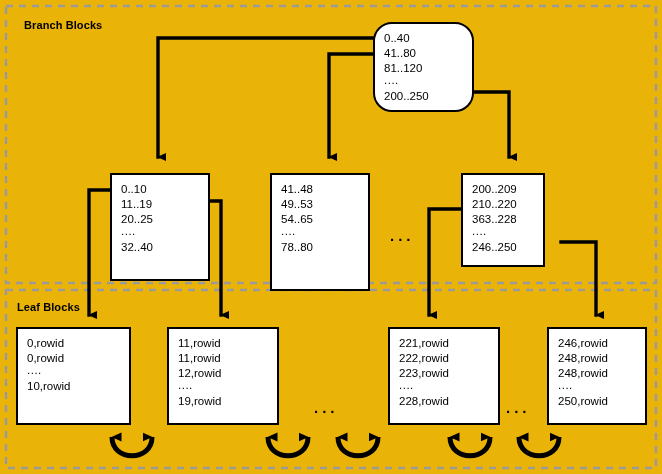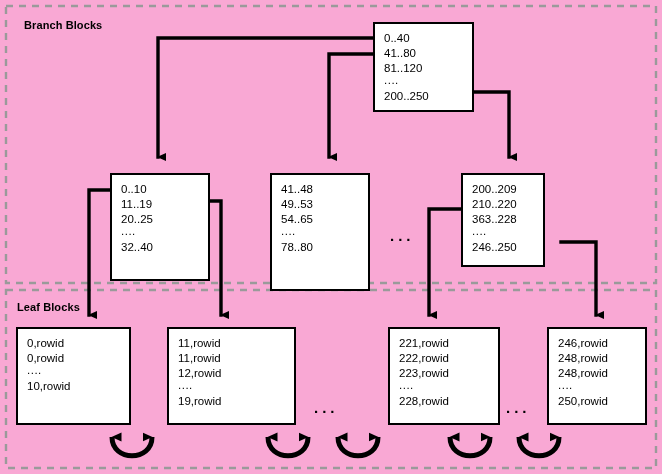--- a/index.html
+++ b/index.html
@@ -4,21 +4,21 @@
 <style>
   html,body{margin:0;padding:0;background:#ffffff;}
   body{
     font-family:"Liberation Sans", sans-serif;
     -webkit-font-smoothing:antialiased;
   }
   #stage{
     position:relative;
     width:662px;
     height:474px;
-    background:#f9a8d4;
+    background:#eab308;
     overflow:hidden;
   }
   #svgroot{
     position:absolute;
     left:0; top:0;
     width:662px; height:474px;
   }
   .region-label{
     position:absolute;
     font-size:11px;
@@ -97,21 +97,21 @@
       <path d="M338,437 C338,462 378,462 378,437" marker-start="url(#arrowUp)" marker-end="url(#arrowUp)"></path>
       <path d="M450,437 C450,462 490,462 490,437" marker-start="url(#arrowUp)" marker-end="url(#arrowUp)"></path>
       <path d="M519,437 C519,462 559,462 559,437" marker-start="url(#arrowUp)" marker-end="url(#arrowUp)"></path>
     </g>
   </svg>
 
   <div class="region-label" style="left:24px; top:19px;">Branch Blocks</div>
 
   <div class="region-label" style="left:17px; top:301px;">Leaf Blocks</div>
 
-  <div class="block" style="left:373px; top:22px; width:101px; height:90px;">
+  <div class="block" style="left:373px; top:22px; width:101px; height:90px;border-radius:19px;">
     <div class="lines">
       <div>0..40</div>
       <div>41..80</div>
       <div>81..120</div>
       <div class="dots">....</div>
       <div>200..250</div>
     </div>
   </div>
 
   <div class="block" style="left:110px; top:173px; width:100px; height:108px;">
@@ -148,21 +148,21 @@
 
   <div class="block" style="left:16px; top:327px; width:115px; height:98px;">
     <div class="lines">
       <div>0,rowid</div>
       <div>0,rowid</div>
       <div class="dots">....</div>
       <div>10,rowid</div>
     </div>
   </div>
 
-  <div class="block" style="left:167px; top:327px; width:129px; height:98px;">
+  <div class="block" style="left:167px; top:327px; width:112px; height:98px;">
     <div class="lines">
       <div>11,rowid</div>
       <div>11,rowid</div>
       <div>12,rowid</div>
       <div class="dots">....</div>
       <div>19,rowid</div>
     </div>
   </div>
 
   <div class="block" style="left:388px; top:327px; width:112px; height:98px;">

